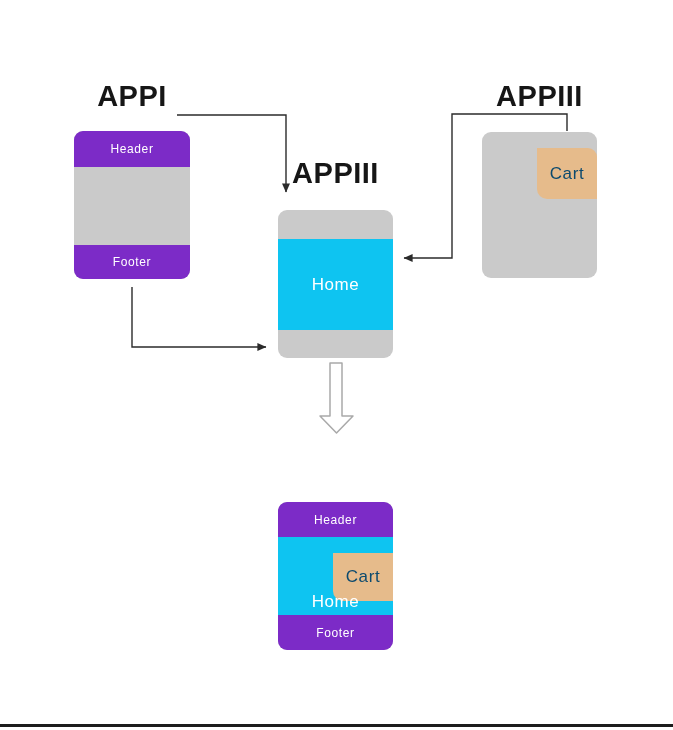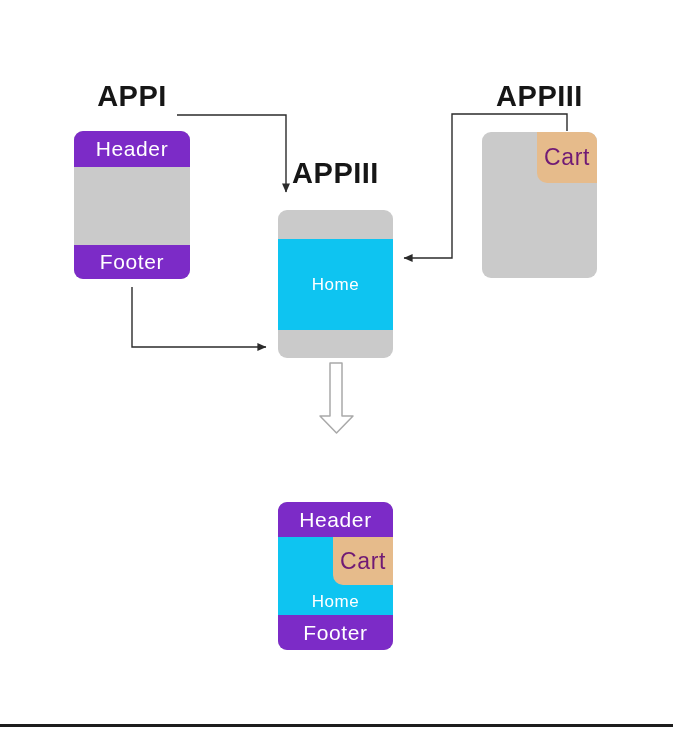--- a/index.html
+++ b/index.html
@@ -36,40 +36,40 @@
     border-radius: 9px;
     overflow: hidden;
     display: flex;
     flex-direction: column;
   }
   .bar {
     display: flex;
     align-items: center;
     justify-content: center;
     color: #ffffff;
-    font-size: 21px;
+    font-size: 12px;
     letter-spacing: 0.6px;
     flex: 0 0 auto;
   }
   .purple { background: var(--purple, #7c2bc7); }
   .cyan   { background: var(--cyan, #0ec4f1); }
   .tan    { background: var(--tan, #e6bb8b); }
   .spacer { flex: 1 1 auto; }
   .middle {
     position: relative;
     flex: 1 1 auto;
   }
   .cart-block {
     position: absolute;
-    top: 0; right: 0;
+    top: 16px; right: 0;
     display: flex;
     align-items: center;
     justify-content: center;
-    color: #701a75;
-    font-size: 23px;
+    color: #0c4a6e;
+    font-size: 17px;
     letter-spacing: 0.6px;
   }
   .appii-cart {
     width: 60px; height: 51px;
     border-radius: 0 9px 0 10px;
   }
   .app-cart {
     width: 60px; height: 48px;
     border-radius: 0 0 0 10px;
   }

